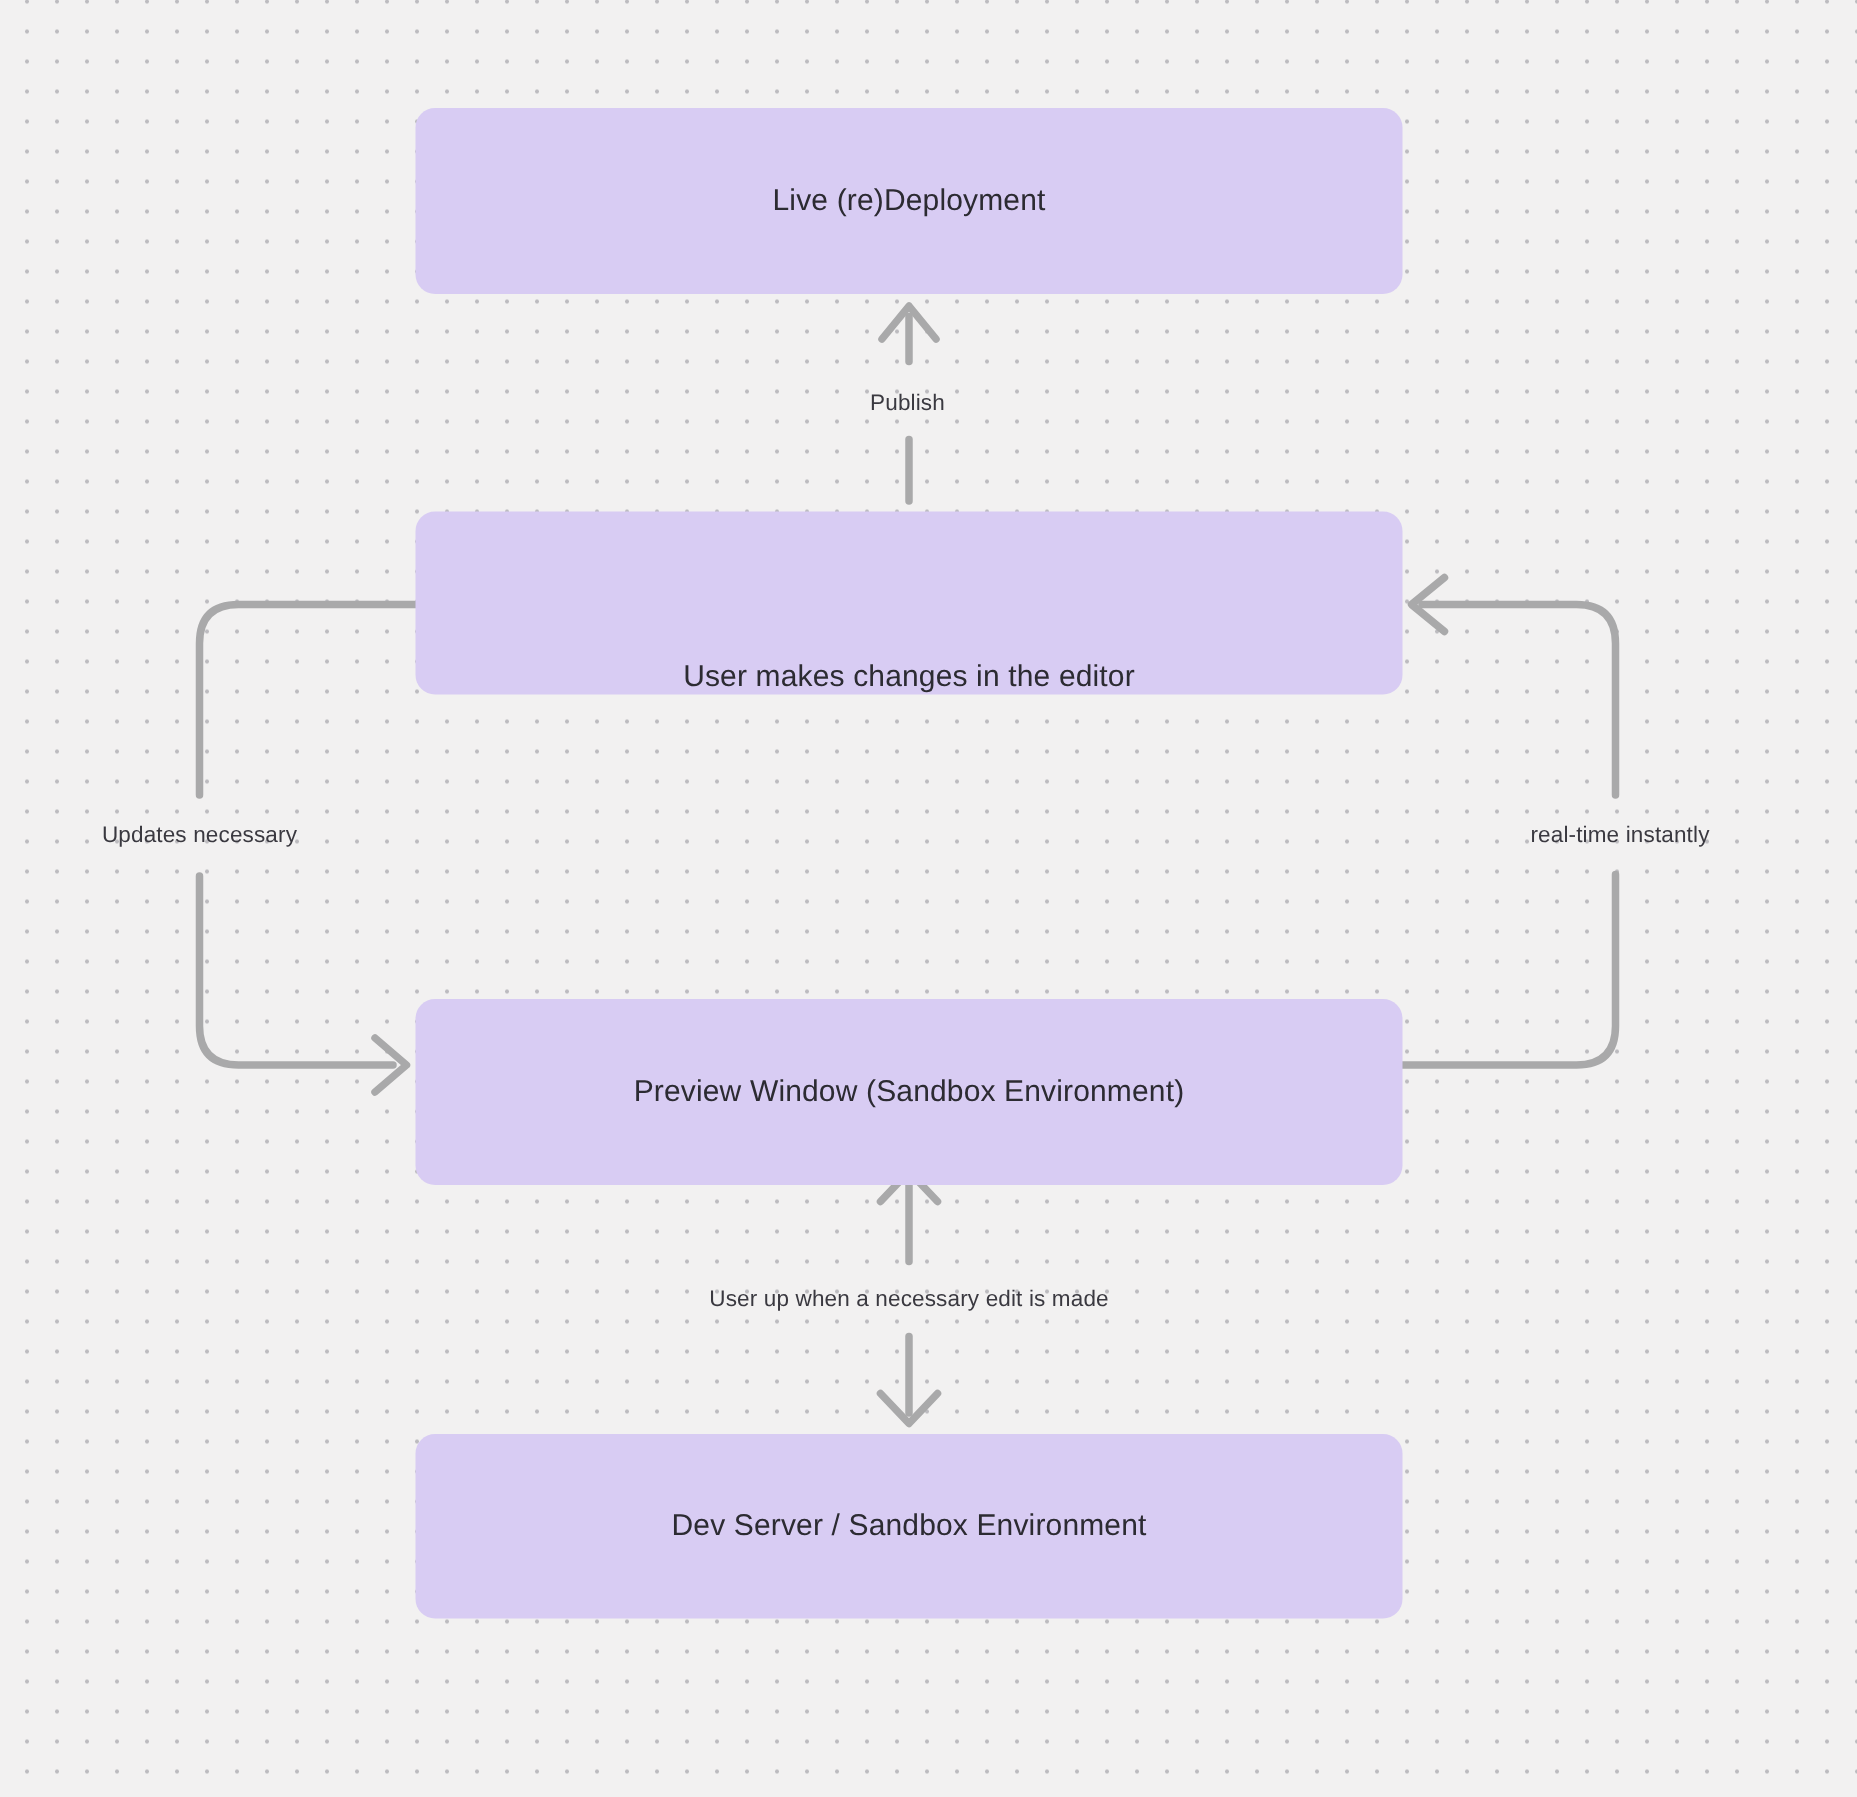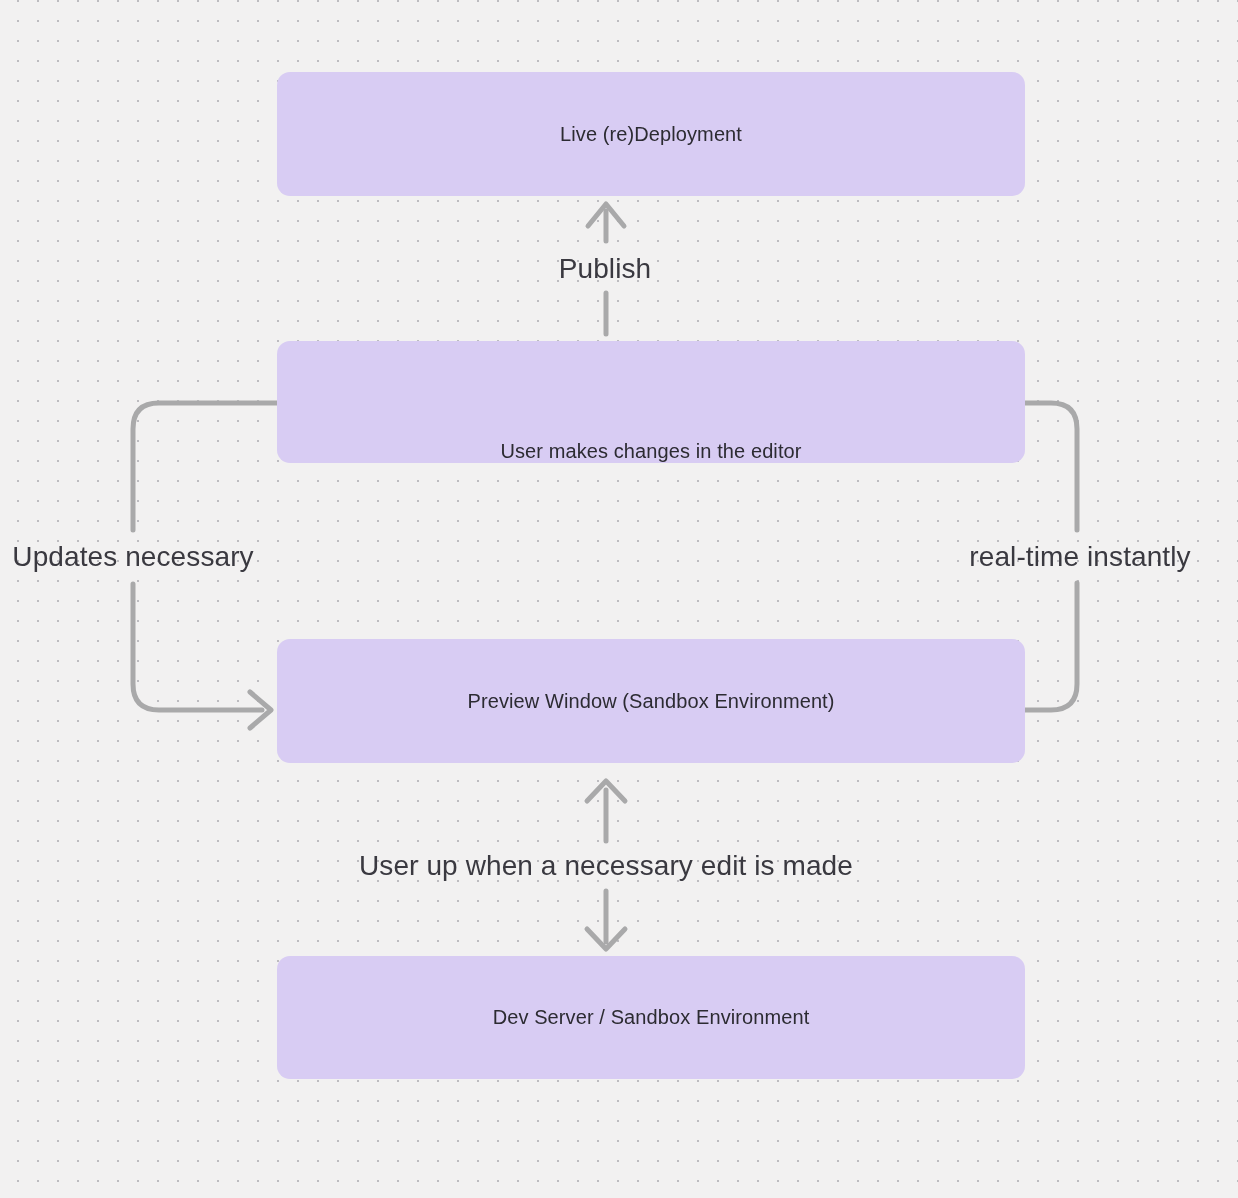--- a/index.html
+++ b/index.html
@@ -10,56 +10,56 @@
     background-color: #f2f1f1;
     background-image: radial-gradient(circle, #bdbcc0 1.2px, rgba(0,0,0,0) 1.5px);
     background-size: 20px 20px;
     background-position: 8px 11px;
     font-family: "Liberation Sans", sans-serif;
     overflow: hidden;
   }
   .node {
     position: absolute;
     left: 277px;
-    width: 748px;
+    width: 658px;
     background: #d8ccf3;
     border-radius: 13px;
     display: flex;
     align-items: center;
     justify-content: center;
   }
   .node-label {
     color: #2c2b32;
     font-size: 20px;
     font-weight: 500;
     letter-spacing: 0.1px;
     white-space: nowrap;
   }
   #node-live    { top: 72px;  height: 124px; }
   #node-editor  { top: 341px; height: 122px; align-items: flex-end; }
-  #node-preview { top: 639px; height: 124px; }
+  #node-preview { top: 666px; height: 124px; }
   #node-dev     { top: 956px; height: 123px; }
   svg.edges {
     position: absolute;
     left: 0; top: 0;
     width: 1238px; height: 1198px;
     pointer-events: none;
   }
   svg.edges path {
     fill: none;
     stroke: #a9a9aa;
     stroke-width: 5;
     stroke-linecap: round;
     stroke-linejoin: round;
   }
   .edge-label {
     position: absolute;
     transform: translate(-50%, -50%);
     color: #3a3940;
-    font-size: 28px;
+    font-size: 15px;
     font-weight: 500;
     letter-spacing: 0.1px;
     white-space: nowrap;
   }
   #label-publish  { left: 605px;  top: 269px; }
   #label-updates  { left: 133px;  top: 557px; }
   #label-feedback { left: 1080px; top: 557px; }
   #label-spun     { left: 606px;  top: 866px; }
 </style>
 </head>

